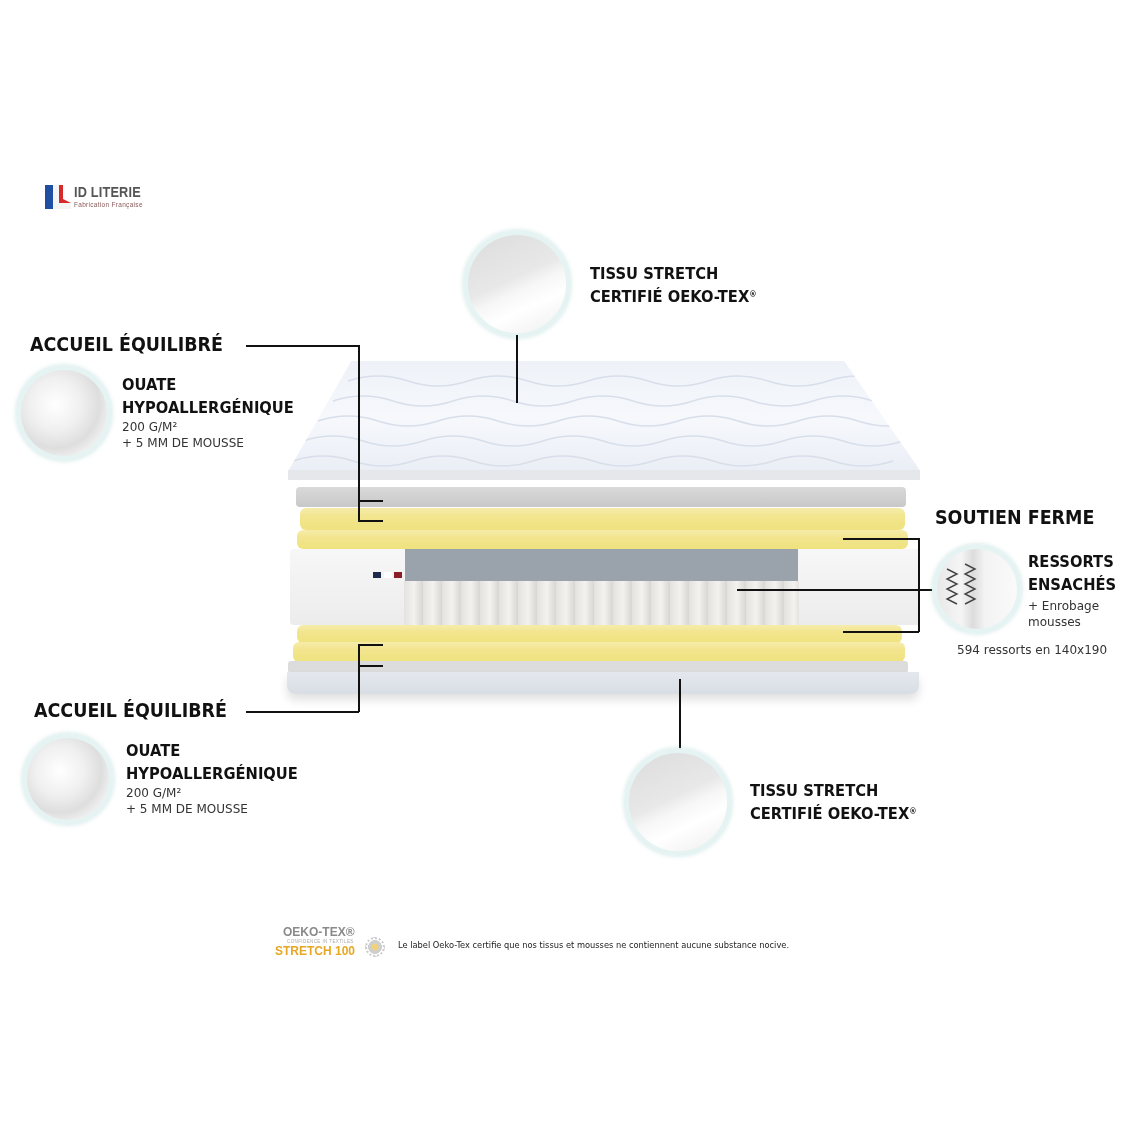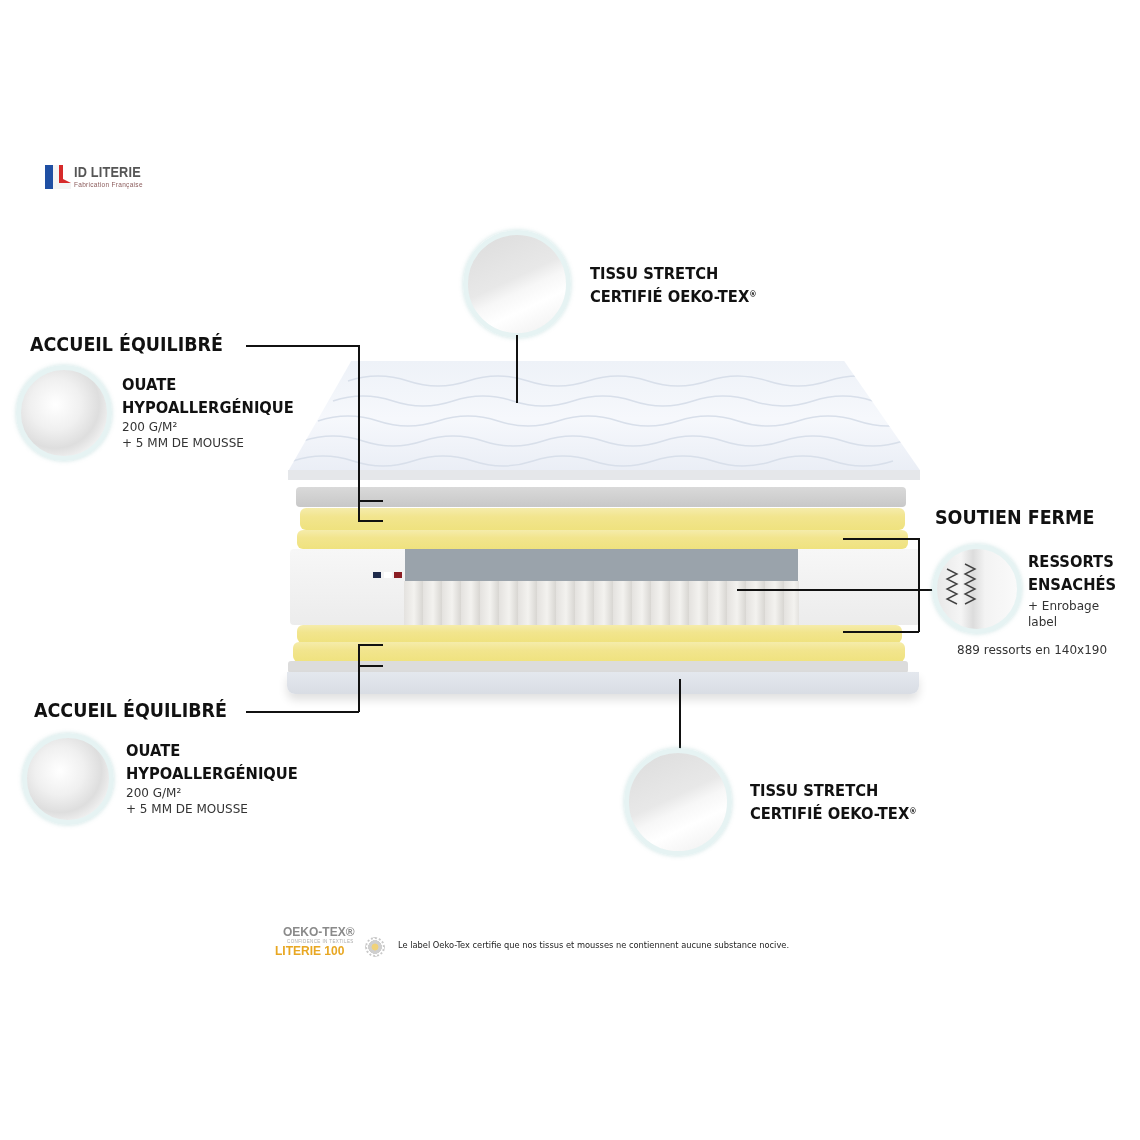--- a/index.html
+++ b/index.html
@@ -1,21 +1,21 @@
 <!DOCTYPE html>
 <html><head>
 <meta charset="utf-8">
 <style>
   * { box-sizing: border-box; margin: 0; padding: 0; }
   html, body { width: 1140px; height: 1140px; background: #ffffff; overflow: hidden; }
   body { position: relative; font-family: "DejaVu Sans", sans-serif; color: #1a1a1a; }
   .abs { position: absolute; }
 
   
-  .logo { left: 43px; top: 163px; width: 120px; height: 30px; }
+  .logo { left: 43px; top: 183px; width: 120px; height: 30px; }
   .logo-flag { position: absolute; left: 0; top: 2px; width: 28px; height: 24px; }
   .logo-name { position: absolute; left: 31px; top: 0; font-family: "Liberation Sans", sans-serif; font-size: 15px; letter-spacing: 0.2px; color: #555; font-weight: bold; transform: scaleX(0.85); transform-origin: left; white-space: nowrap; }
   .logo-sub { position: absolute; left: 31px; top: 18px; font-family: "Liberation Sans", sans-serif; font-size: 6.5px; color: #8a5a5a; white-space: nowrap; letter-spacing: 0.3px; }
 
   
   .h-section { font-family: "DejaVu Sans", sans-serif; font-weight: bold; font-size: 19px; color: #111; white-space: nowrap; transform: scaleX(0.92); transform-origin: left; }
   .h-item { font-family: "DejaVu Sans", sans-serif; font-weight: bold; font-size: 16px; color: #111; line-height: 23px; white-space: nowrap; transform: scaleX(0.92); transform-origin: left; }
   .t-small { font-family: "DejaVu Sans", sans-serif; font-size: 12px; color: #333; line-height: 16px; white-space: nowrap; }
   sup { font-size: 8px; vertical-align: top; position: relative; top: -2px; }
 
@@ -133,38 +133,38 @@
     <g fill="none" stroke="#444" stroke-width="1.4">
       <path d="M10 20 l10 5 l-10 5 l10 5 l-10 5 l10 5 l-10 5 l10 5"></path>
       <path d="M28 15 l10 5 l-10 5 l10 5 l-10 5 l10 5 l-10 5 l10 5 l-10 5"></path>
     </g>
   </svg>
 </div>
 <div class="abs" style="left:1028px; top:550px;">
   <div class="h-item">RESSORTS</div>
   <div class="h-item">ENSACHÉS</div>
   <div class="t-small" style="margin-top:2px;">+ Enrobage</div>
-  <div class="t-small">label</div>
+  <div class="t-small">mousses</div>
 </div>
-<div class="abs t-small" style="left:957px; top:642px;">889 ressorts en 140x190</div>
+<div class="abs t-small" style="left:957px; top:642px;">594 ressorts en 140x190</div>
 
 <div class="abs h-section" style="left:34px; top:699px;">ACCUEIL ÉQUILIBRÉ</div>
 <div class="abs circle cotton" style="left:22px; top:733px; width:92px; height:92px;"></div>
 <div class="abs" style="left:126px; top:739px;">
   <div class="h-item">OUATE</div>
   <div class="h-item">HYPOALLERGÉNIQUE</div>
   <div class="t-small">200 G/M²</div>
   <div class="t-small">+ 5 MM DE MOUSSE</div>
 </div>
 
 <div class="abs circle fabric" style="left:624px; top:748px; width:108px; height:108px;"></div>
 <div class="abs h-item" style="left:750px; top:779px;">
   <div>TISSU STRETCH</div>
   <div><span>CERTIFIÉ OEKO-TEX</span><sup>®</sup></div>
 </div>
 
 <div class="abs oeko">
   <span class="oeko-title">OEKO-TEX®</span>
   <span class="oeko-sub">CONFIDENCE IN TEXTILES</span>
-  <span class="oeko-std">LITERIE 100</span>
+  <span class="oeko-std">STRETCH 100</span>
   <span class="oeko-flower"></span>
 </div>
 <div class="abs footer-text">Le label Oeko-Tex certifie que nos tissus et mousses ne contiennent aucune substance nocive.</div>
 
 </body></html>

